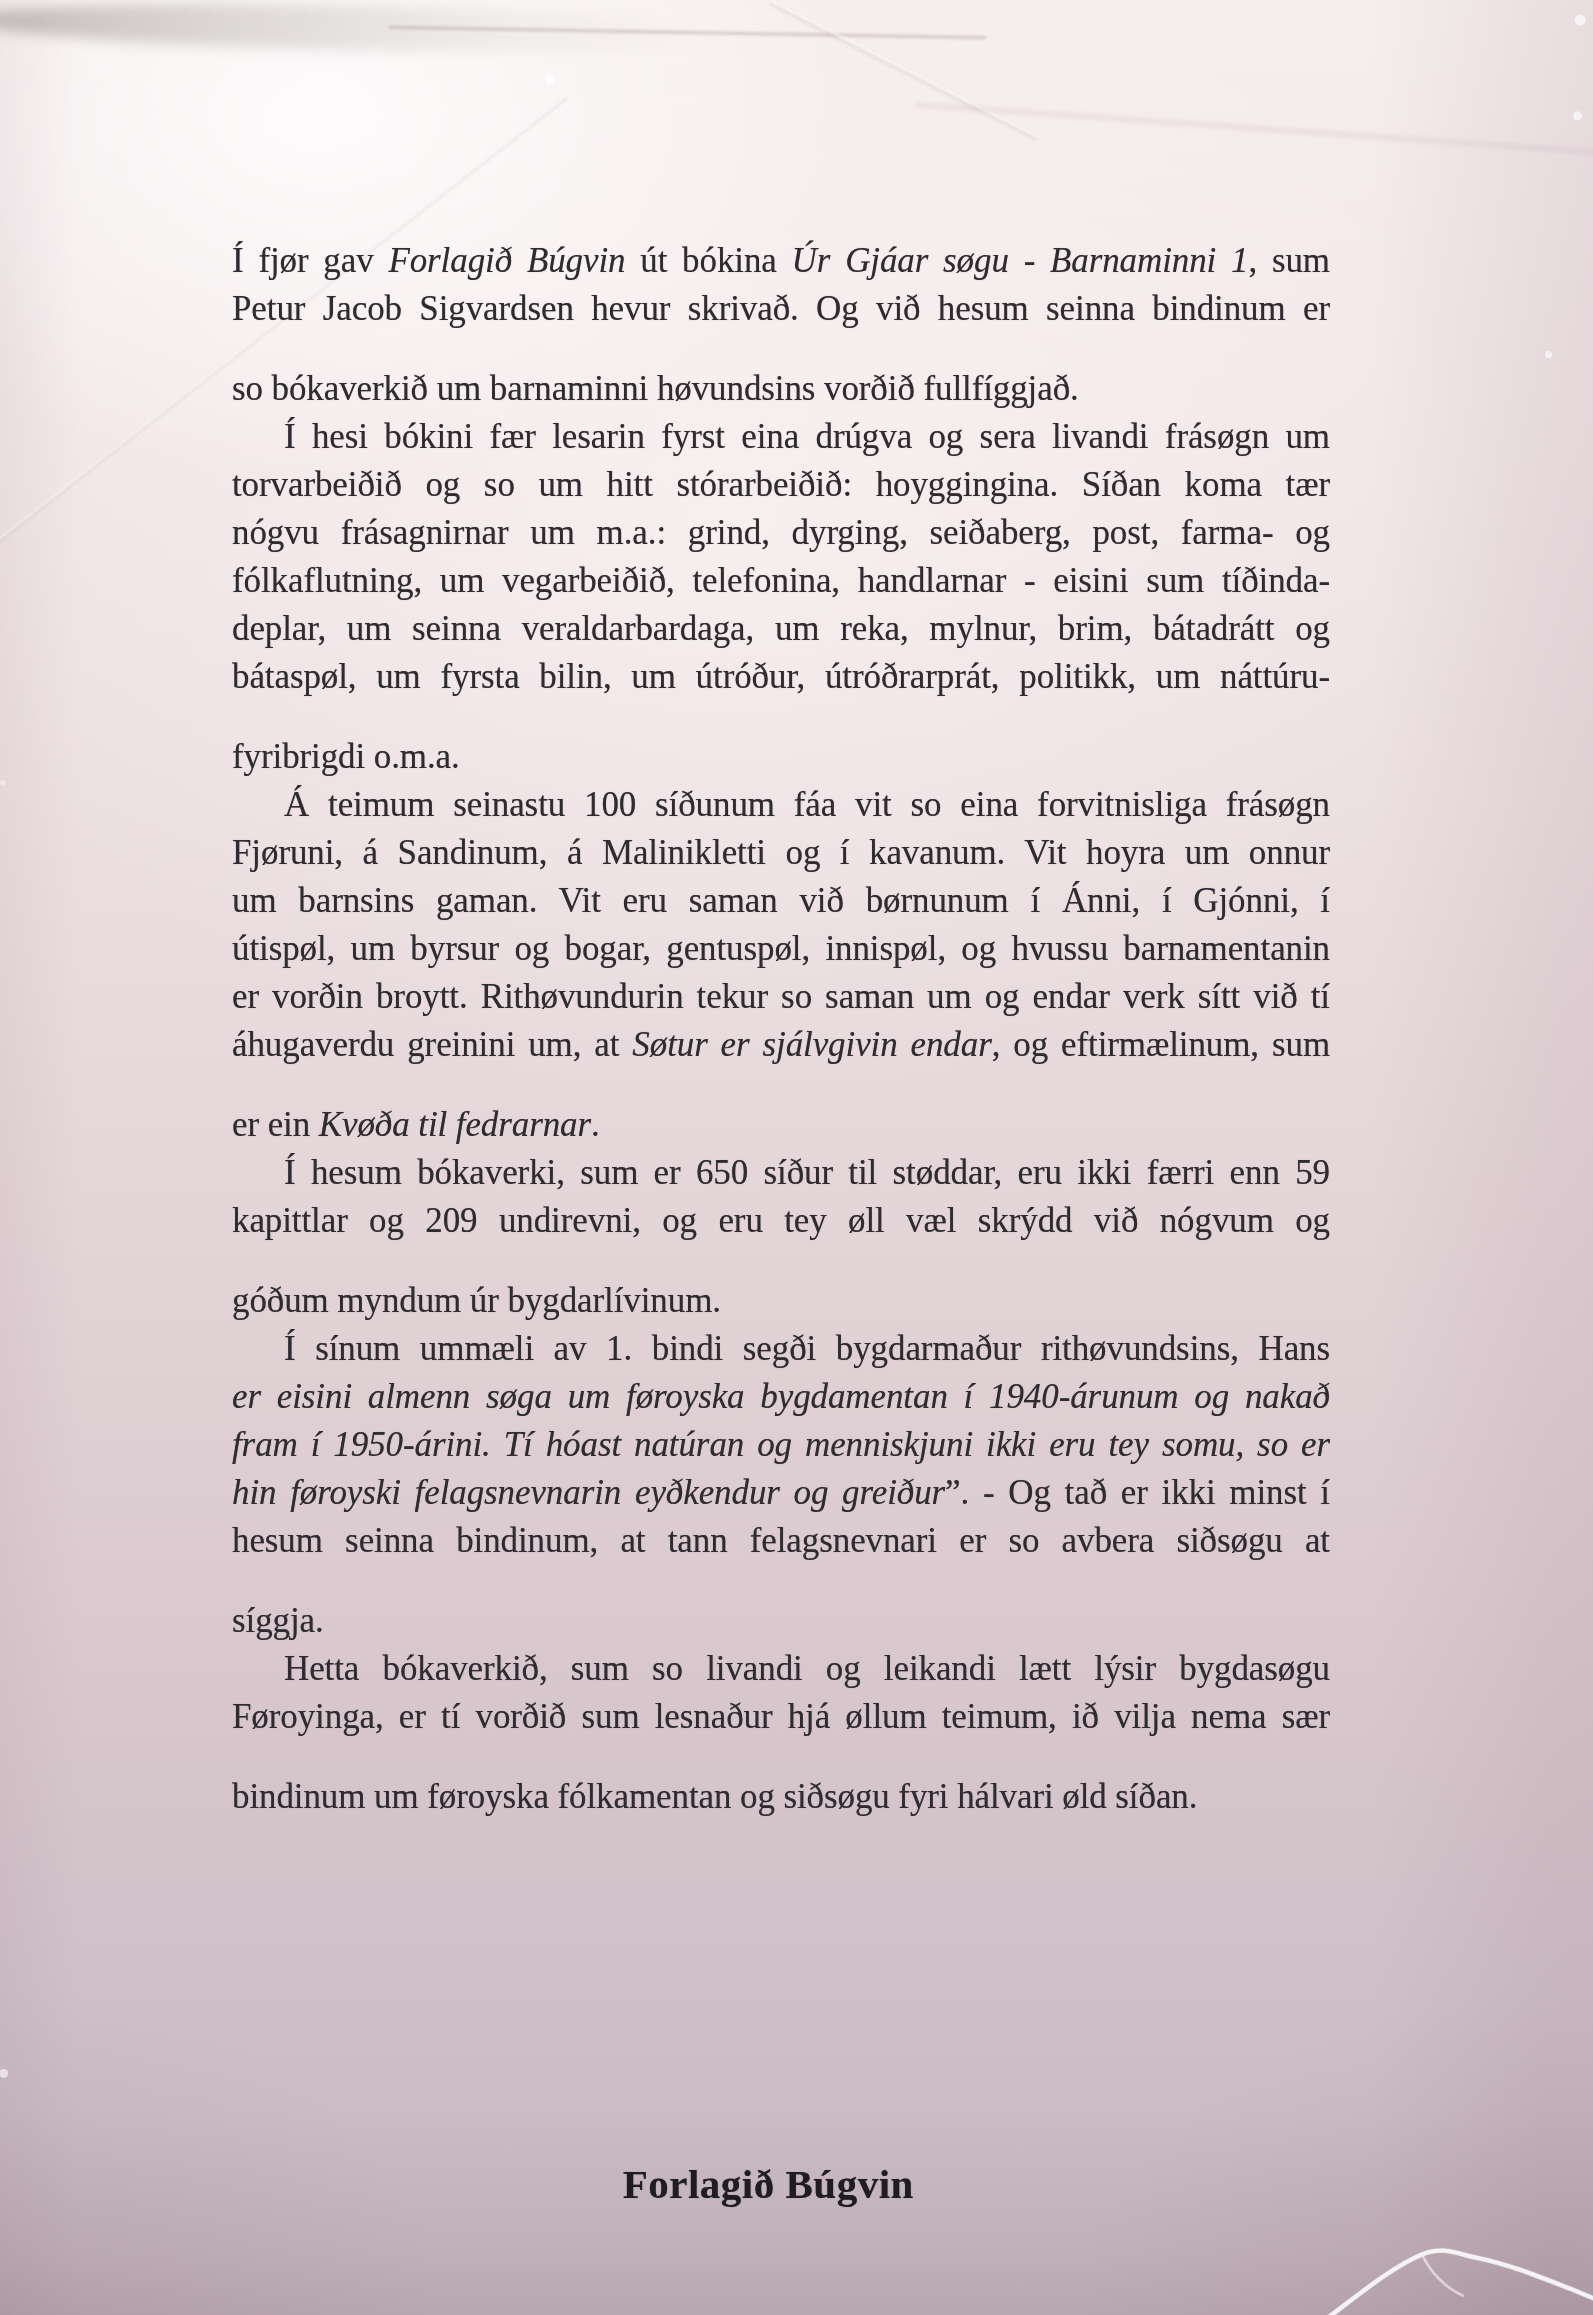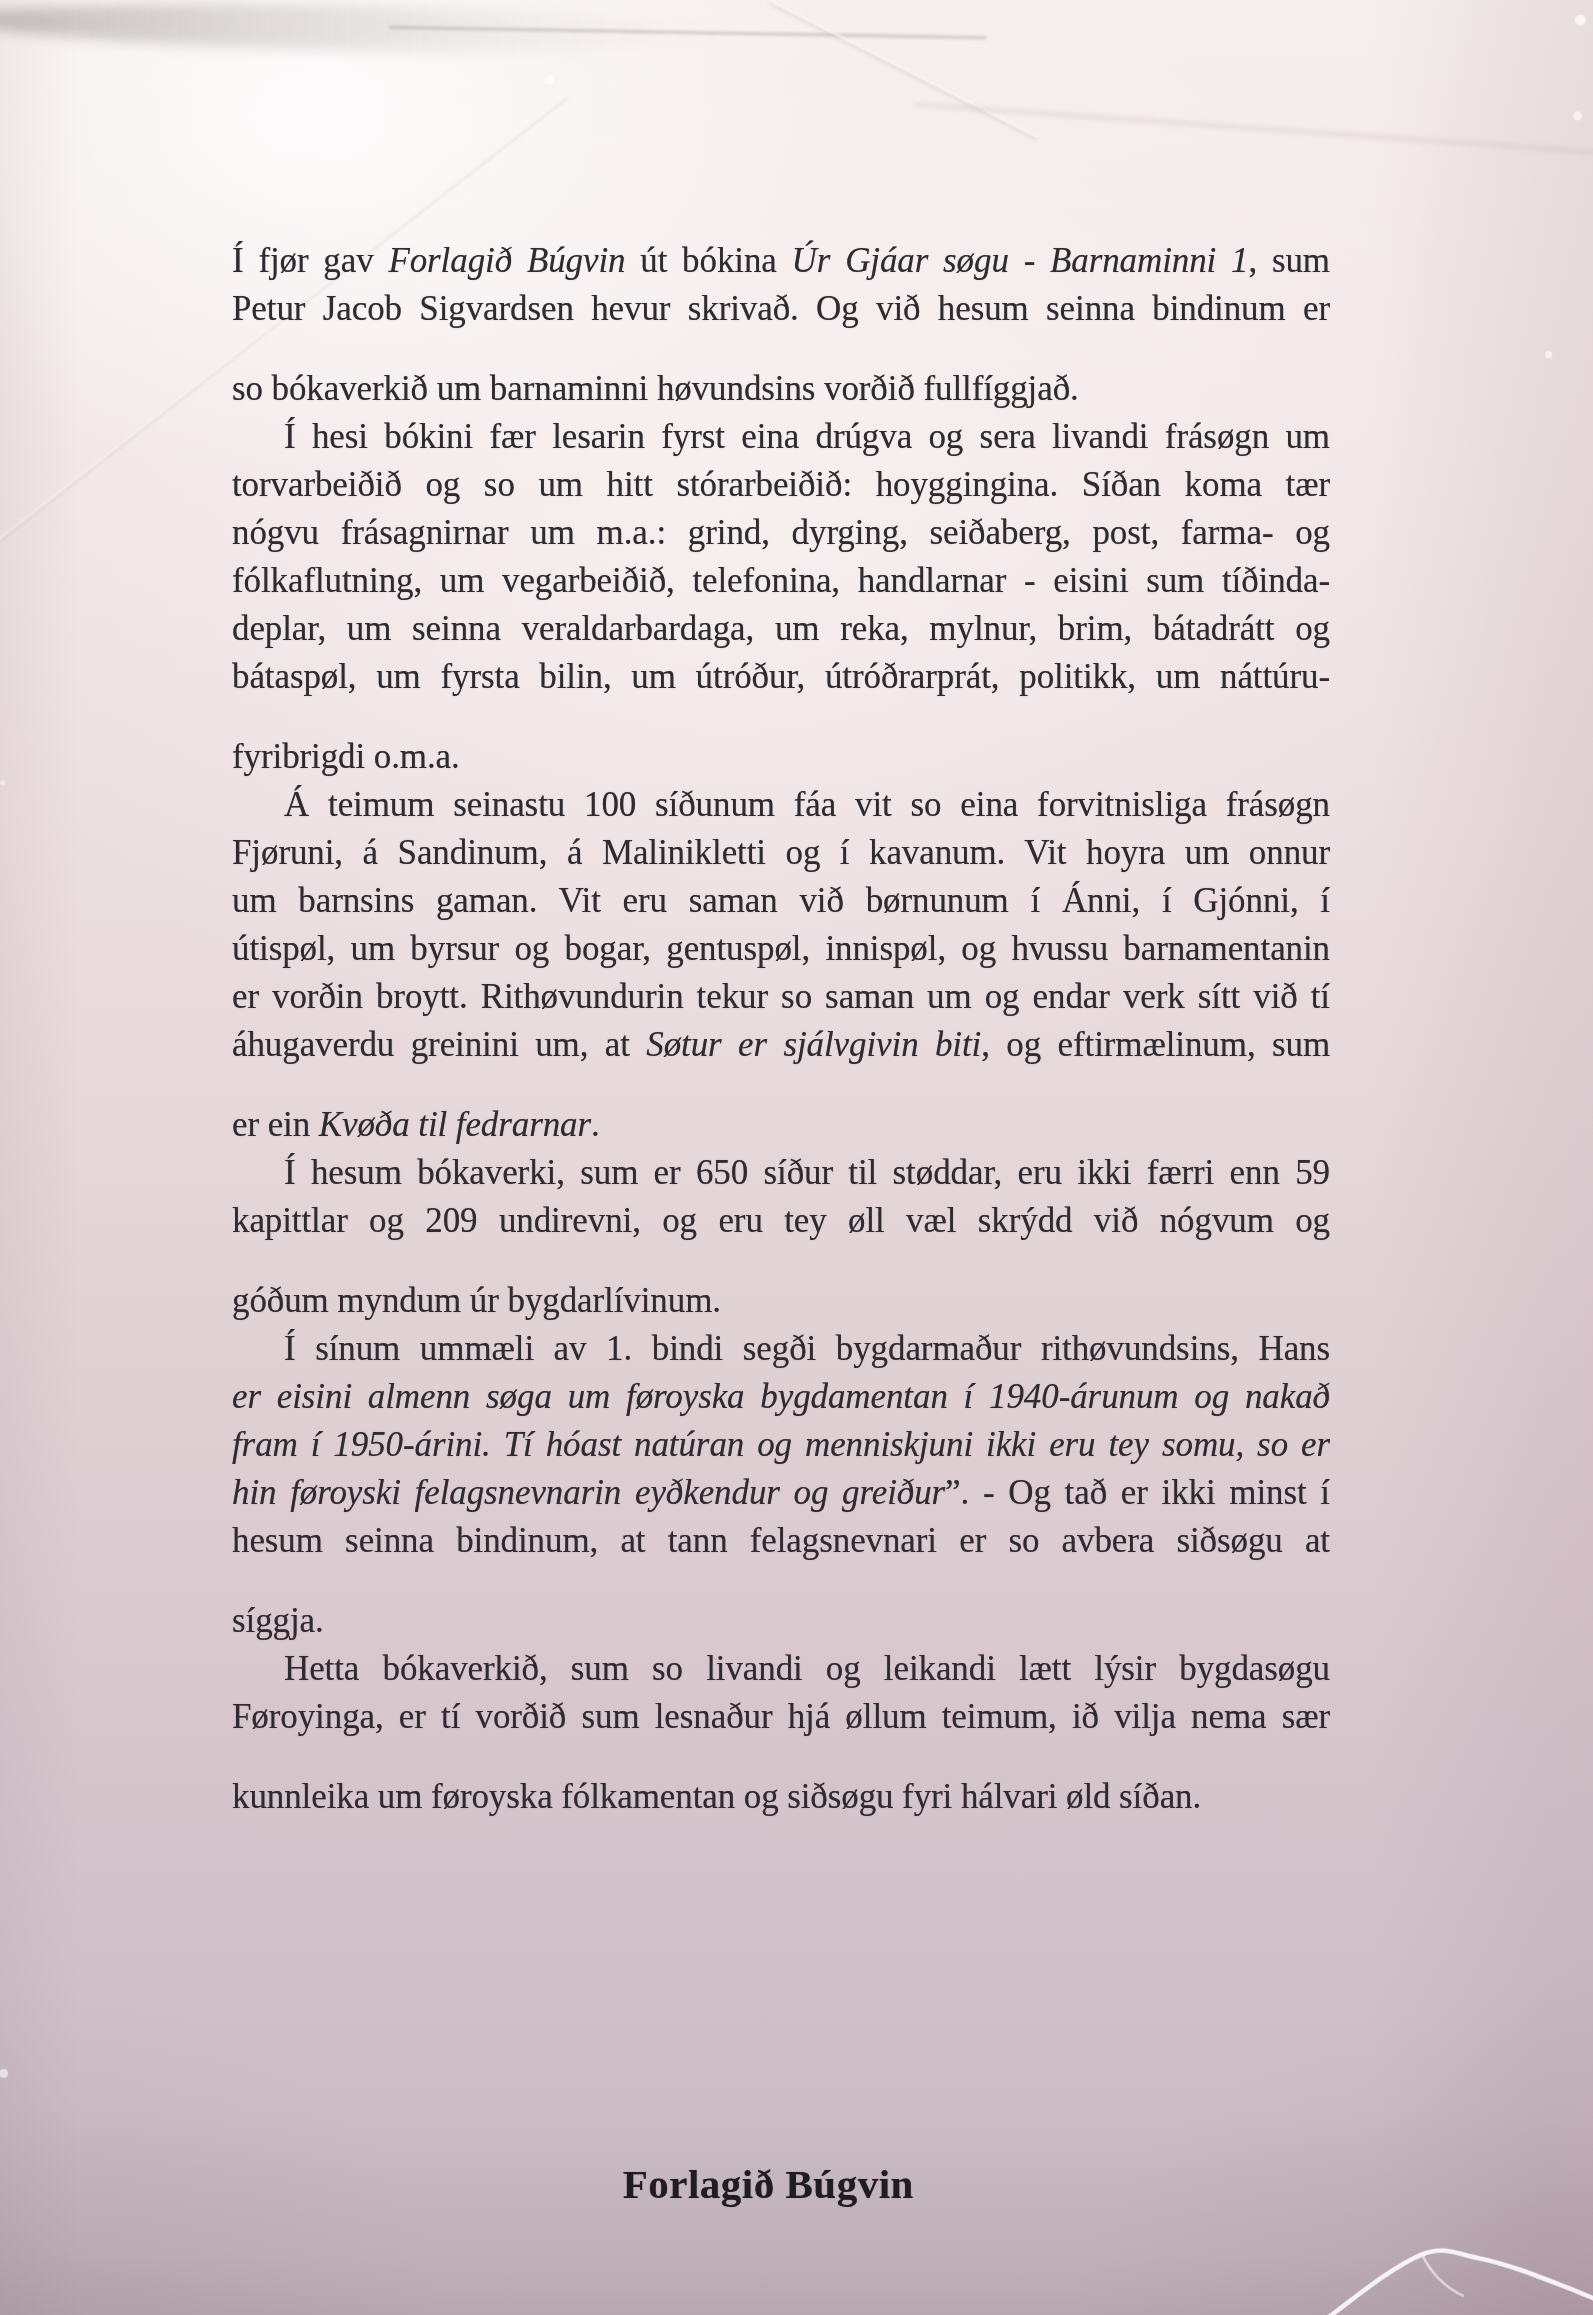--- a/index.html
+++ b/index.html
@@ -89,32 +89,32 @@
       <div class="line"><span>nógvu frásagnirnar um m.a.: grind, dyrging, seiðaberg, post, farma- og</span></div>
       <div class="line"><span>fólkaflutning, um vegarbeiðið, telefonina, handlarnar - eisini sum tíðinda-</span></div>
       <div class="line"><span>deplar, um seinna veraldarbardaga, um reka, mylnur, brim, bátadrátt og</span></div>
       <div class="line"><span>bátaspøl, um fyrsta bilin, um útróður, útróðrarprát, politikk, um náttúru-</span></div>
       <div class="line end"><span>fyribrigdi o.m.a.</span></div>
       <div class="line indent"><span>Á teimum seinastu 100 síðunum fáa vit so eina forvitnisliga frásøgn</span></div>
       <div class="line"><span>Fjøruni, á Sandinum, á Malinikletti og í kavanum. Vit hoyra um onnur</span></div>
       <div class="line"><span>um barnsins gaman. Vit eru saman við børnunum í Ánni, í Gjónni, í</span></div>
       <div class="line"><span>útispøl, um byrsur og bogar, gentuspøl, innispøl, og hvussu barnamentanin</span></div>
       <div class="line"><span>er vorðin broytt. Rithøvundurin tekur so saman um og endar verk sítt við tí</span></div>
-      <div class="line"><span>áhugaverdu greinini um, at </span><span class="it">Søtur er sjálvgivin biti</span><span>, og eftirmælinum, sum</span></div>
+      <div class="line"><span>áhugaverdu greinini um, at </span><span class="it">Søtur er sjálvgivin endar</span><span>, og eftirmælinum, sum</span></div>
       <div class="line end"><span>er ein </span><span class="it">Kvøða til fedrarnar</span><span>.</span></div>
       <div class="line indent"><span>Í hesum bókaverki, sum er 650 síður til støddar, eru ikki færri enn 59</span></div>
       <div class="line"><span>kapittlar og 209 undirevni, og eru tey øll væl skrýdd við nógvum og</span></div>
       <div class="line end"><span>góðum myndum úr bygdarlívinum.</span></div>
       <div class="line indent"><span>Í sínum ummæli av 1. bindi segði bygdarmaður rithøvundsins, Hans</span></div>
       <div class="line"><span class="it">er eisini almenn søga um føroyska bygdamentan í 1940-árunum og nakað</span></div>
       <div class="line"><span class="it">fram í 1950-árini. Tí hóast natúran og menniskjuni ikki eru tey somu, so er</span></div>
       <div class="line"><span class="it">hin føroyski felagsnevnarin eyðkendur og greiður</span><span>”. - Og tað er ikki minst í</span></div>
       <div class="line"><span>hesum seinna bindinum, at tann felagsnevnari er so avbera siðsøgu at</span></div>
       <div class="line end"><span>síggja.</span></div>
       <div class="line indent"><span>Hetta bókaverkið, sum so livandi og leikandi lætt lýsir bygdasøgu</span></div>
       <div class="line"><span>Føroyinga, er tí vorðið sum lesnaður hjá øllum teimum, ið vilja nema sær</span></div>
-      <div class="line end"><span>kunnleika um føroyska fólkamentan og siðsøgu fyri hálvari øld síðan.</span></div>
+      <div class="line end"><span>bindinum um føroyska fólkamentan og siðsøgu fyri hálvari øld síðan.</span></div>
     </div>
 
   <div class="footer">Forlagið Búgvin</div>
 
 </div>
 
 
 </body></html>

